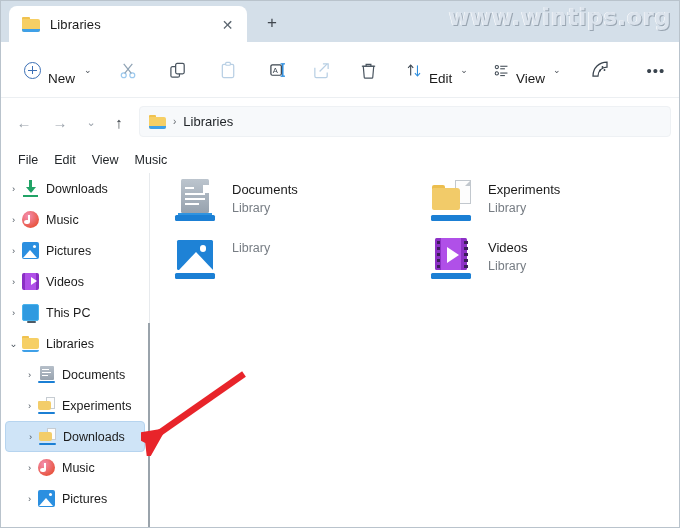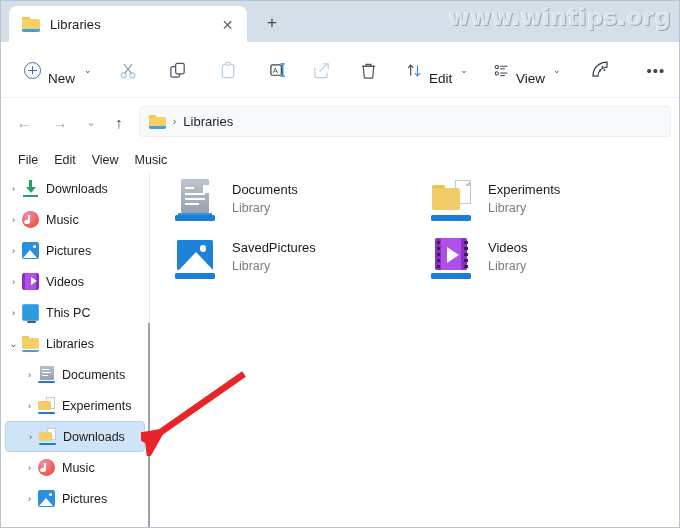--- a/index.html
+++ b/index.html
@@ -667,21 +667,20 @@
 
     <div class="lib-item" style="left:24px; top:64px">
       <span class="lib-icon big-pic">
         <span class="frame">
             <span class="mtn"></span>
             <span class="sun"></span>
           </span>
         <span class="base"></span>
       </span>
       <span class="lib-text">
-        <span class="lib-name">SavedPictures</span>
         <span class="lib-sub">Library</span>
       </span>
     </div>
 
     <div class="lib-item" style="left:280px; top:64px">
       <span class="lib-icon big-vid">
         <span class="film"></span>
         <span class="perf" style="left:6.5px; top:4px"></span>
         <span class="perf" style="left:6.5px; top:10px"></span>
         <span class="perf" style="left:6.5px; top:16px"></span>

